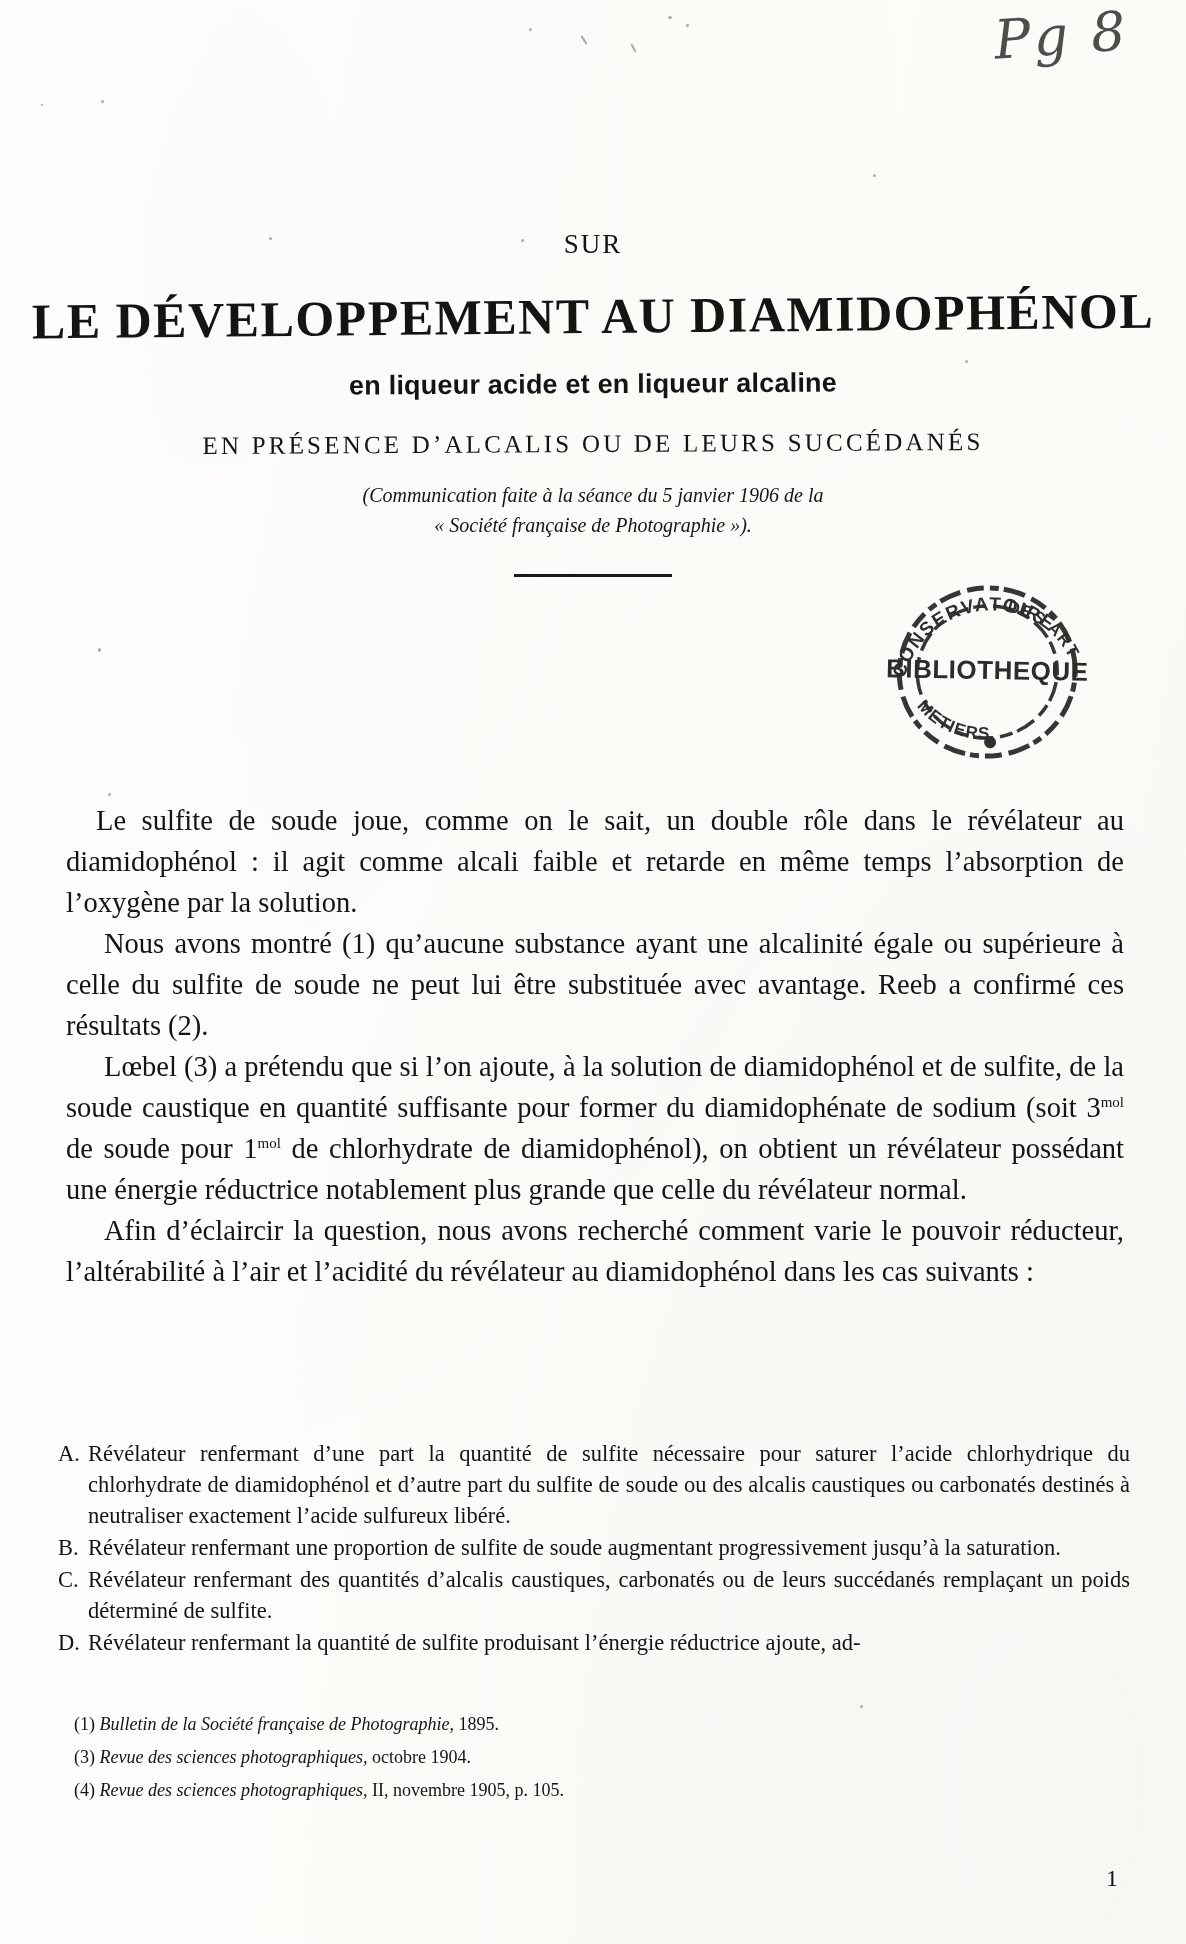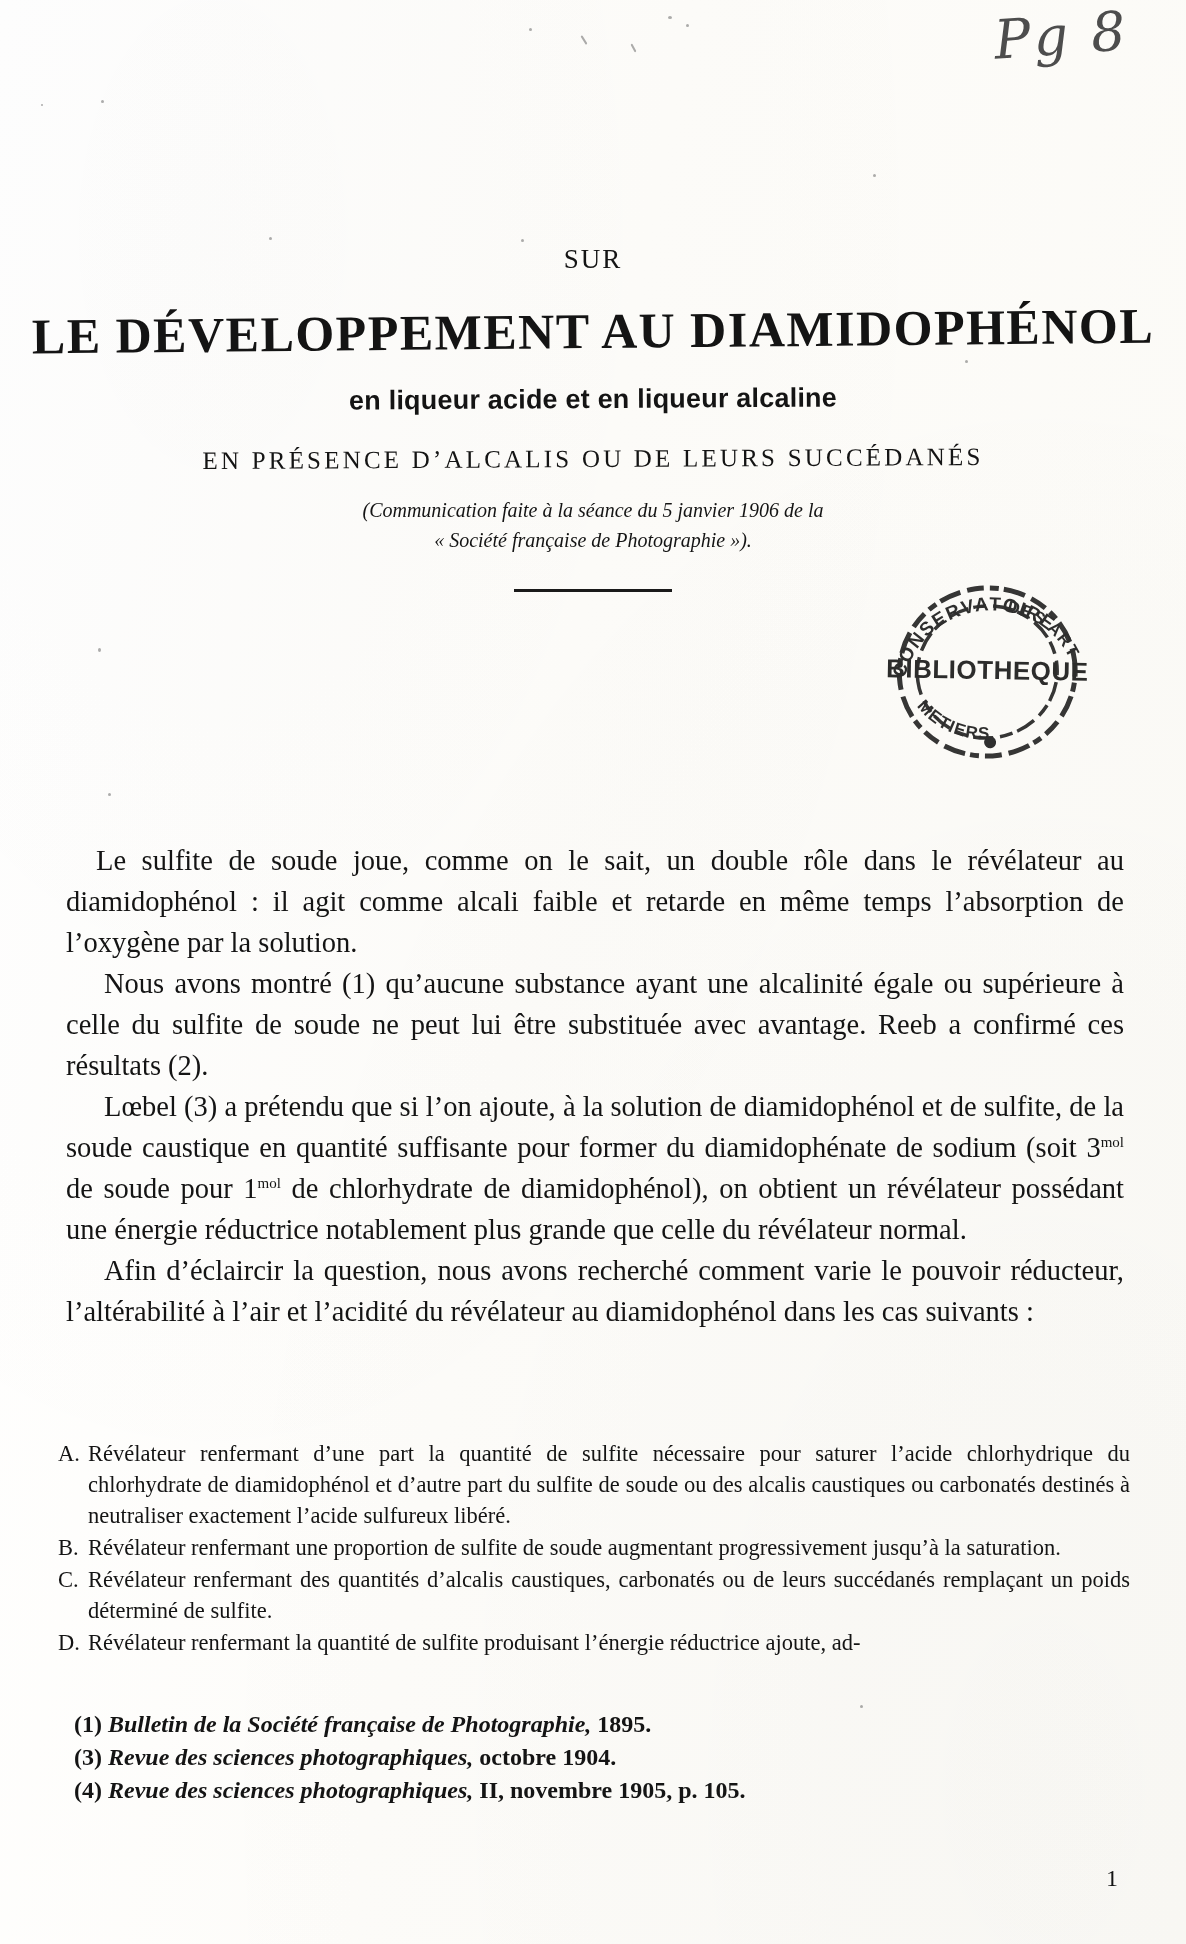--- a/index.html
+++ b/index.html
@@ -46,21 +46,21 @@
     color: #3b3b3b;
     transform: rotate(-4deg);
     opacity: .9;
   }
 
   
   .titleblock {
     position: absolute;
     left: 0;
     right: 0;
-    top: 244px;
+    top: 229px;
     text-align: center;
   }
   .kicker {
     font-size: 27px;
     letter-spacing: 2px;
     font-family: "Liberation Serif", serif;
     margin-bottom: 30px;
   }
   .maintitle {
     font-family: "Liberation Serif", serif;
@@ -117,21 +117,21 @@
     height: 196px;
     transform: rotate(-8deg);
     opacity: .88;
   }
   .stamp svg { display: block; }
 
   
   .body {
     position: absolute;
     left: 66px;
-    top: 840px;
+    top: 800px;
     width: 1058px;
   }
   p.para {
     margin: 0;
     font-size: 28.5px;
     line-height: 41px;
     text-align: justify;
     text-indent: 38px;
     font-family: "Liberation Serif", serif;
     -webkit-hyphens: none;
@@ -169,24 +169,23 @@
 
   
   .footnotes {
     position: absolute;
     left: 74px;
     top: 1708px;
     width: 820px;
     font-family: "Liberation Serif", serif;
   }
   .fn {
-    font-size: 24px;
+    font-size: 18px;
     line-height: 33px;
     font-style: italic;
-    font-weight: bold;
   }
   .fn .num { font-style: normal; }
   .fn .rm  { font-style: normal; }
 
   .folio {
     position: absolute;
     right: 68px;
     bottom: 52px;
     font-size: 24px;
     font-family: "Liberation Serif", serif;

